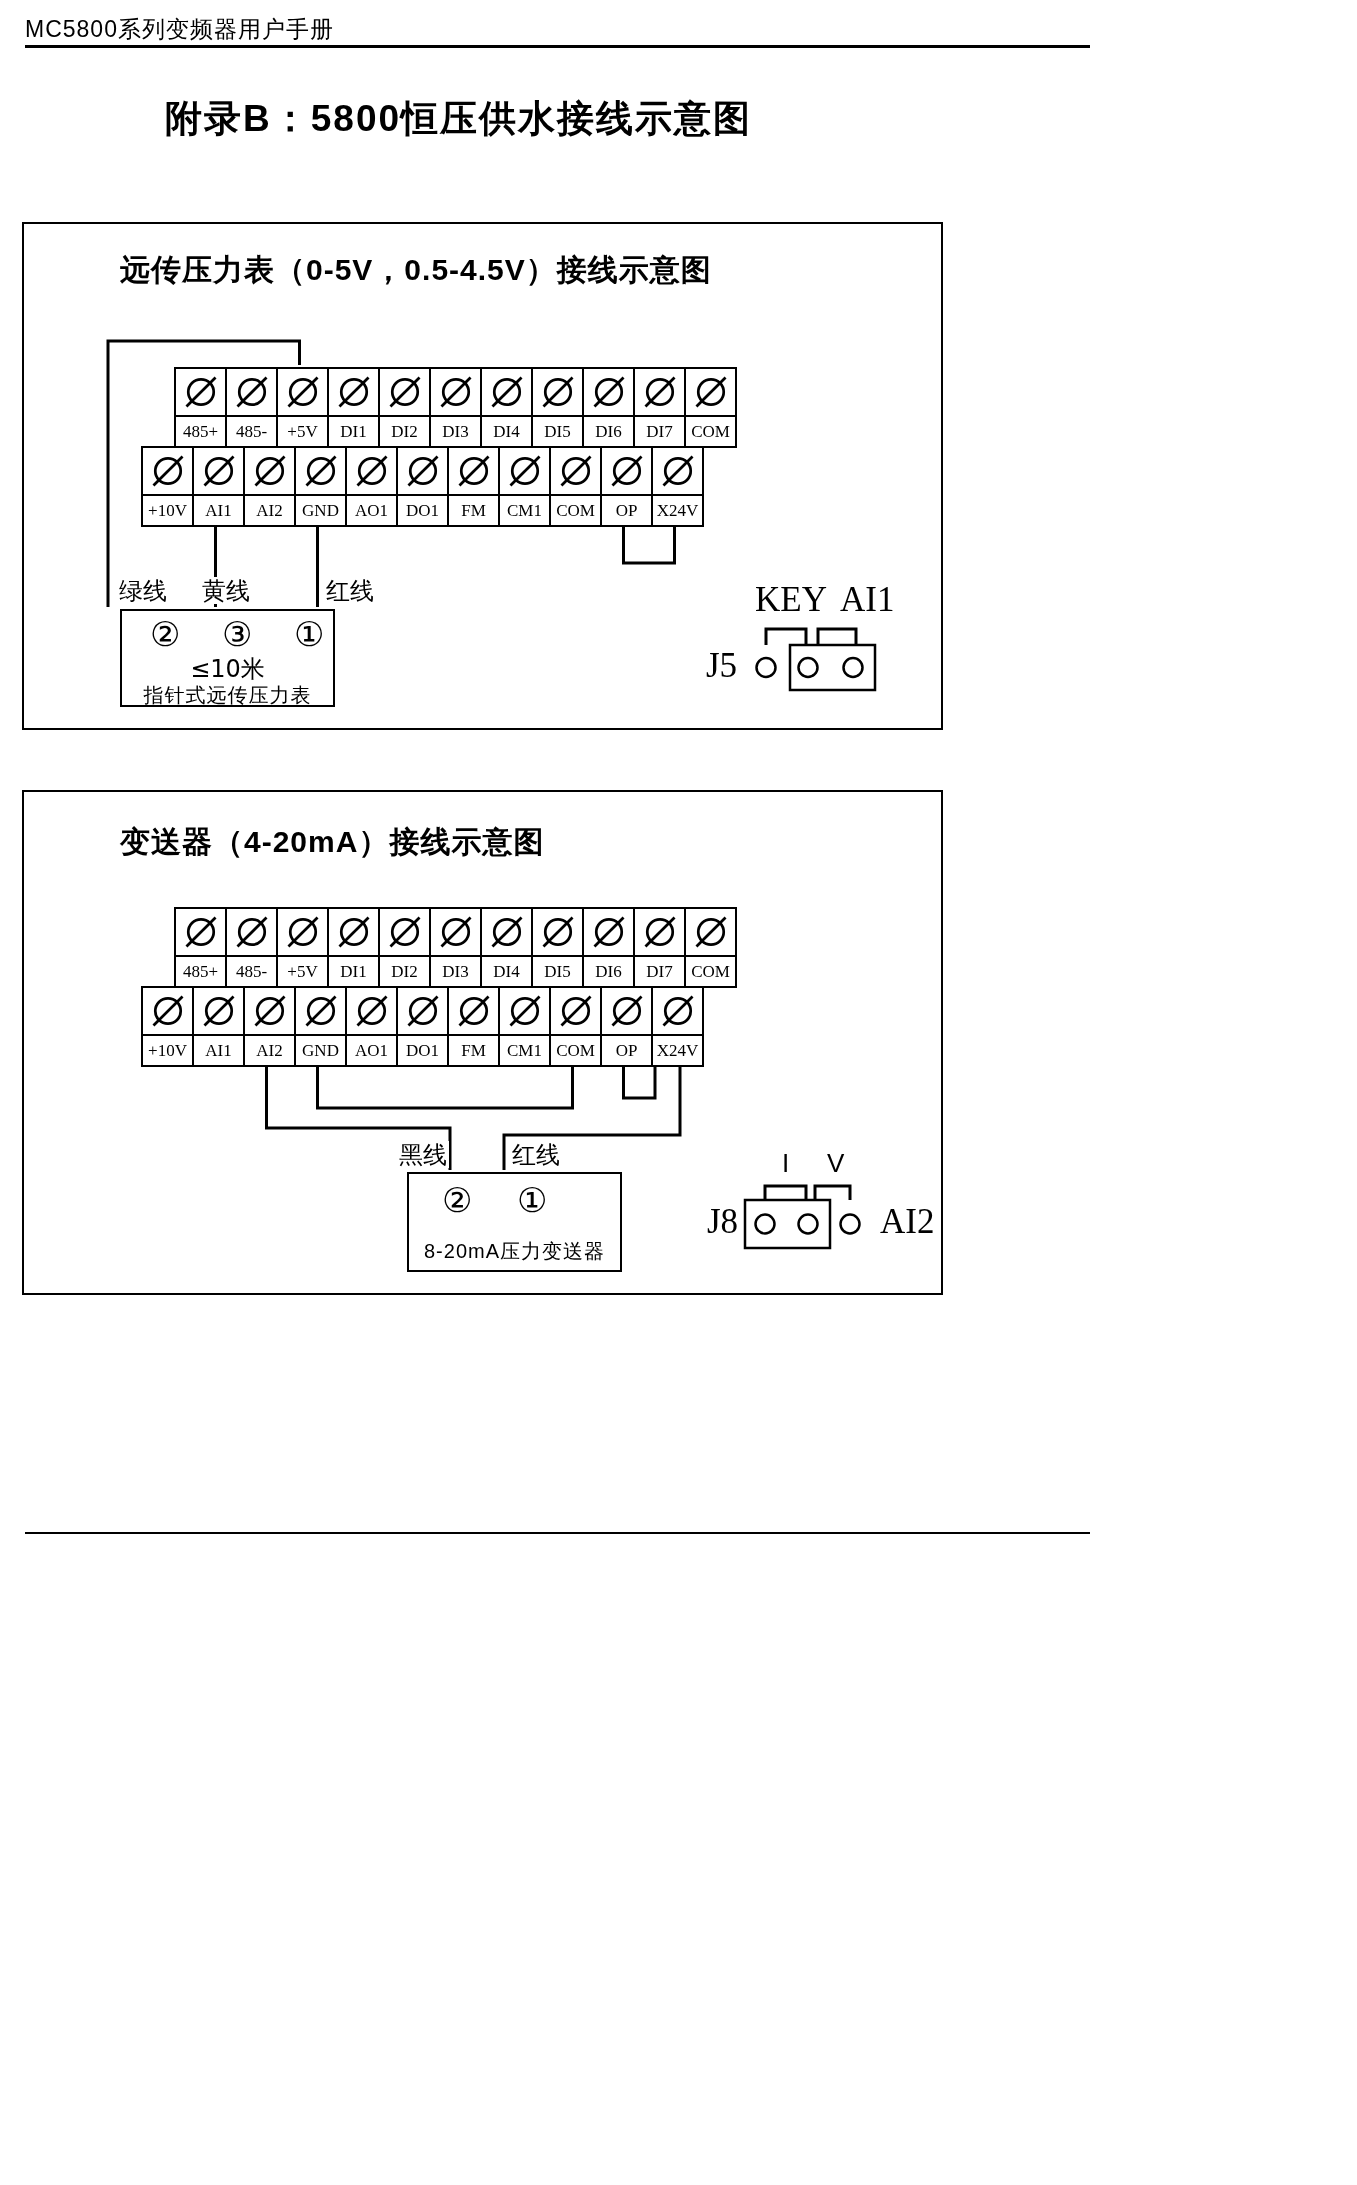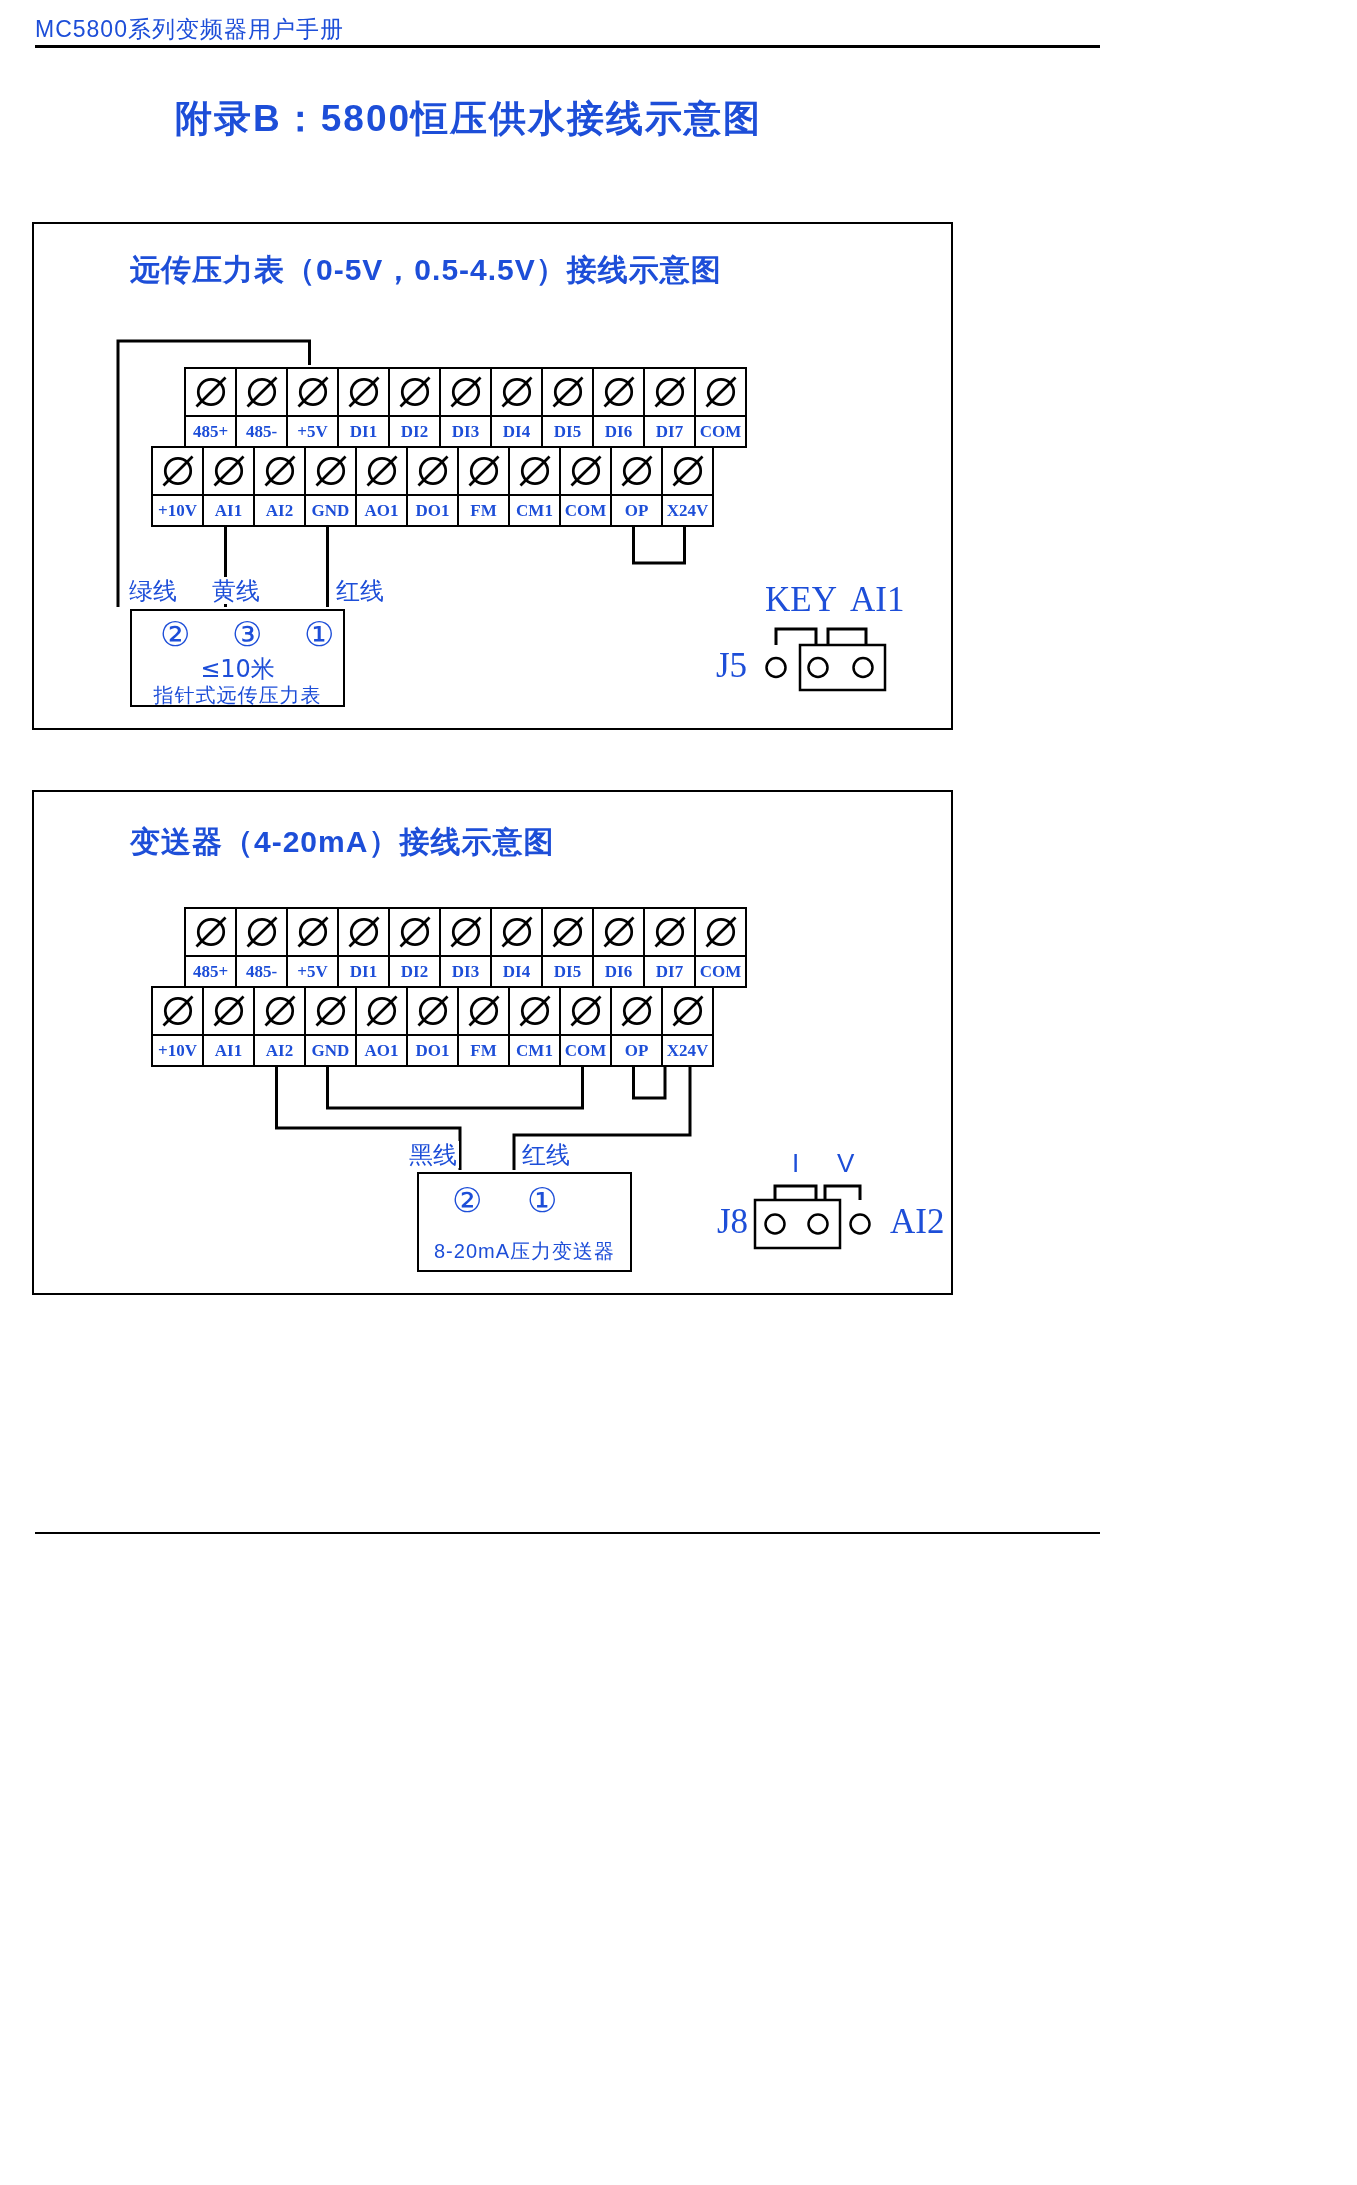--- a/index.html
+++ b/index.html
@@ -1,34 +1,34 @@
 <!DOCTYPE html>
 <html><head>
 <meta charset="utf-8">
 <style>
   * { margin:0; padding:0; box-sizing:border-box; }
   html,body { background:#fff; }
   .page {
     position:relative; width:1090px; height:2185px; background:#fff;
-    font-family:"Liberation Sans", sans-serif; color:#1d4ed8; overflow:hidden;margin-left:10px;
+    font-family:"Liberation Sans", sans-serif; color:#000000; overflow:hidden;
   }
   .doc-header { position:absolute; left:25px; top:14px; font-size:23px; letter-spacing:1px; }
   .header-rule { position:absolute; left:25px; top:45px; width:1307px; height:3px; background:#000; }
   .page-title { position:absolute; left:165px; top:94px; font-size:37px; font-weight:bold; letter-spacing:2px; }
   .dbox { position:absolute; border:2px solid #000; background:#fff; }
   #box1 { left:22px; top:222px; width:921px; height:508px; }
   #box2 { left:22px; top:790px; width:921px; height:505px; }
   .dbox-title { position:absolute; font-size:30px; font-weight:bold; letter-spacing:1px; }
   .strip { position:absolute; display:flex; }
   .tcell { width:53px; border:2px solid #000; margin-left:-2px; background:#fff; }
   .tcell:first-child { margin-left:0; }
   .screw { height:48px; border-bottom:2px solid #000; display:flex; align-items:center; justify-content:center; }
   .screw svg { width:40px; height:40px; display:block; }
   .tlabel { height:29px; display:flex; align-items:center; justify-content:center;
-            font-family:"Liberation Serif", serif; font-weight:bold; font-size:17px; white-space:nowrap; }
+            font-family:"Liberation Serif", serif; font-weight:normal; font-size:17px; white-space:nowrap; }
   .wires { position:absolute; pointer-events:none; }
   .wires polyline, .wires line { fill:none; stroke:#000; stroke-width:3; }
   .wires rect, .wires circle { fill:#fff; stroke:#000; stroke-width:2.5; }
   .wire-label { position:absolute; font-size:24px; line-height:27px; background:#fff; padding:0 2px; white-space:nowrap; }
   .device-box { position:absolute; border:2px solid #000; background:#fff; }
   .pin-sym { position:absolute; font-family:"DejaVu Sans", sans-serif; font-size:34px; line-height:36px; }
   .device-note { position:absolute; left:0; width:100%; text-align:center;
                  font-family:"DejaVu Sans", sans-serif; font-size:24px; }
   .device-name { position:absolute; left:0; width:100%; text-align:center; font-size:20px; letter-spacing:1px; }
   .serif-label { position:absolute; font-family:"Liberation Serif", serif; line-height:1.05; white-space:nowrap; }

